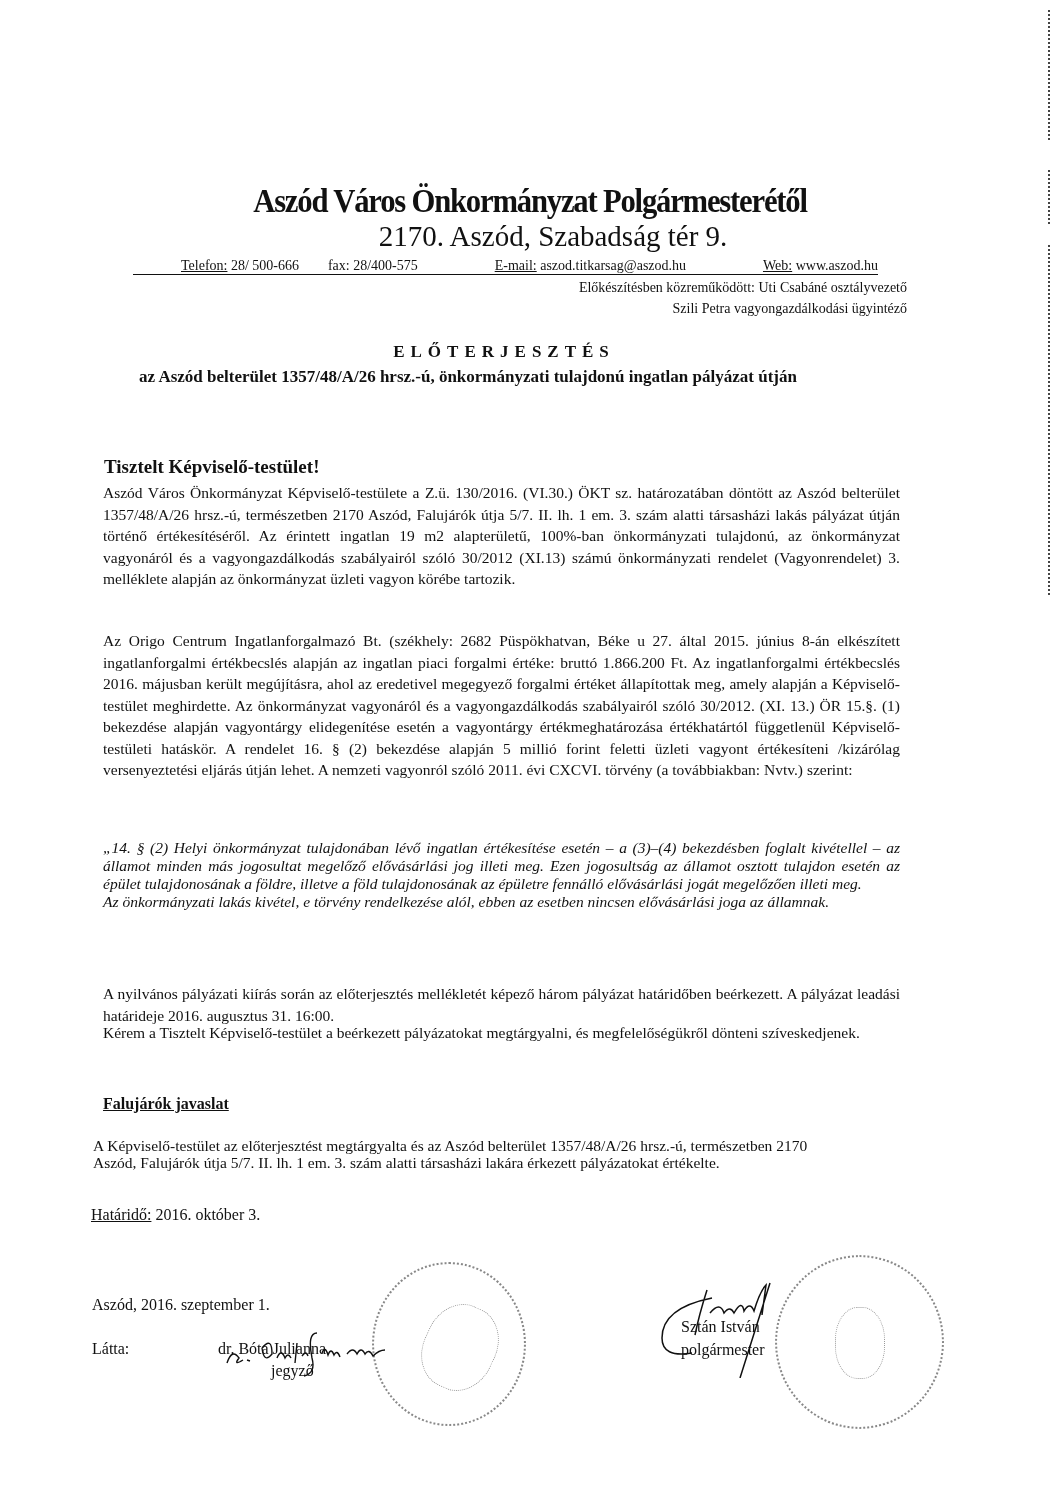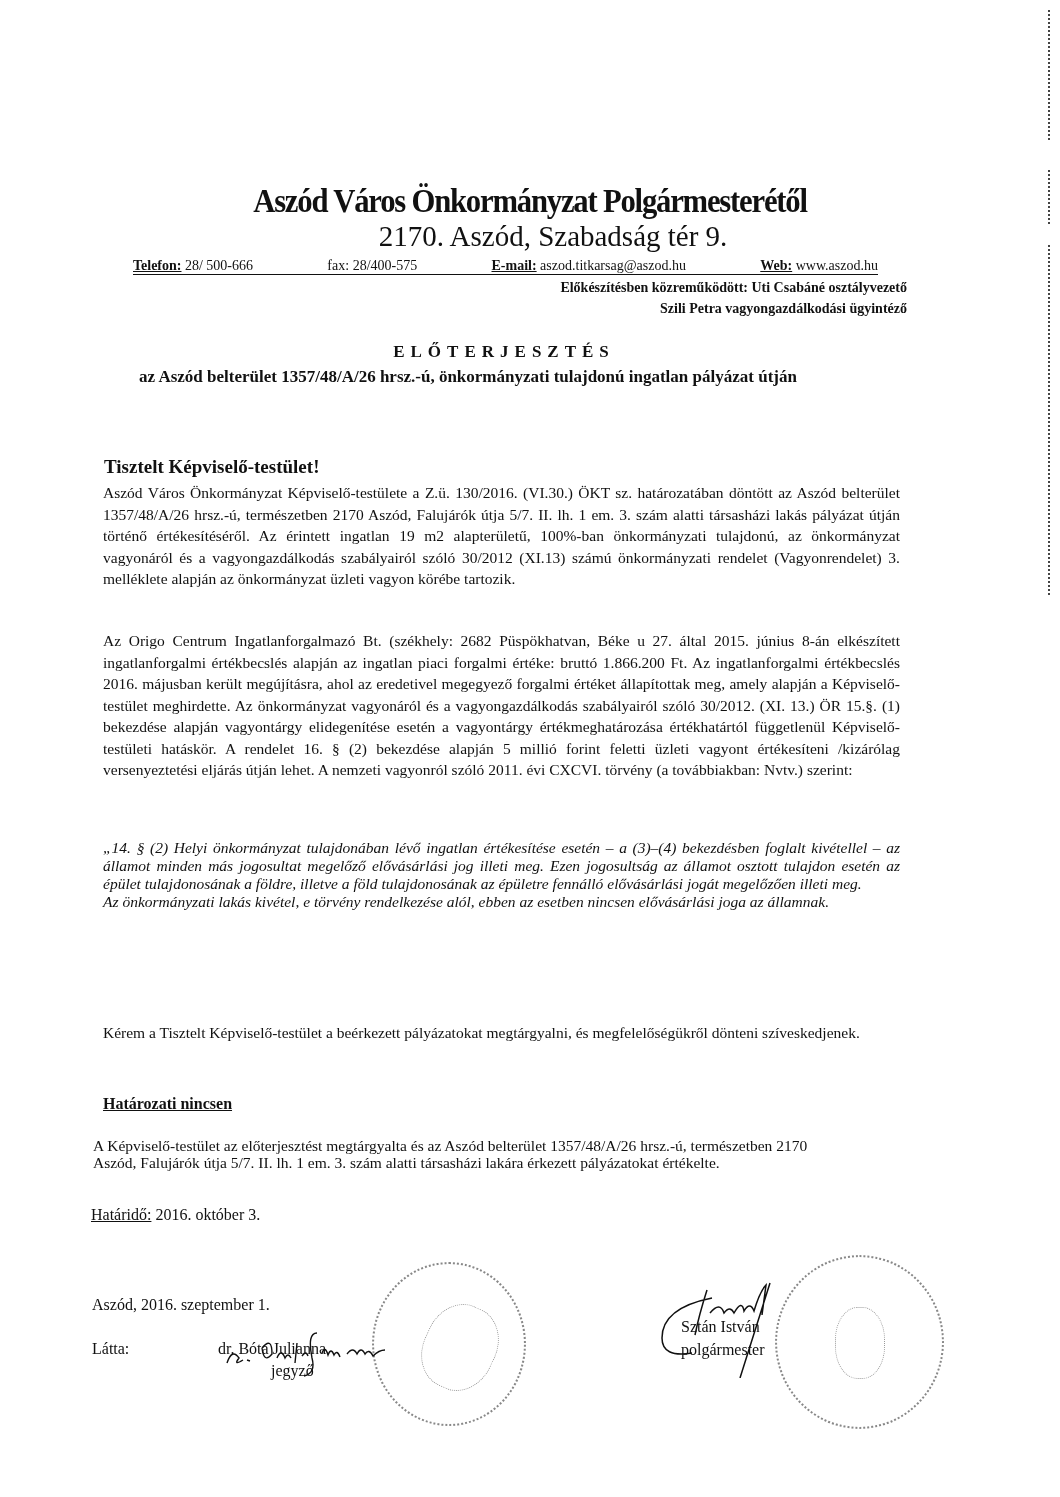--- a/index.html
+++ b/index.html
@@ -3,22 +3,22 @@
 <meta charset="utf-8">
 <style>
   html, body { margin: 0; padding: 0; background: #ffffff; }
   body { width: 1060px; height: 1497px; position: relative; overflow: hidden; color: #111; font-family: "Liberation Serif", "DejaVu Serif", serif; }
   .page { position: absolute; left: 0; top: 0; width: 1060px; height: 1497px; }
 
   .hdr-title { position: absolute; left: 0; width: 1060px; top: 183px; text-align: center; font-family: "Liberation Serif", serif; font-weight: bold; font-size: 33px; letter-spacing: -1.3px; transform: scaleX(0.93); }
   .hdr-address { position: absolute; left: 0; width: 1060px; top: 220px; text-align: center; padding-left: 46px; box-sizing: border-box; font-size: 29px; }
   .hdr-contact { position: absolute; left: 133px; top: 258px; width: 745px; font-size: 14px; display: flex; justify-content: space-between; border-bottom: 1.5px solid #111; line-height: 16px; }
   .hdr-contact span { white-space: nowrap; }
-  .hdr-contact .lbl { font-weight: bold; text-decoration: underline; }
-  .hdr-prep { position: absolute; right: 153px; font-size: 14px; font-weight: bold; text-align: right; white-space: nowrap; }
+  .hdr-contact .lbl { font-weight: normal; text-decoration: underline; margin-left: 48px; }
+  .hdr-prep { position: absolute; right: 153px; font-size: 14px; font-weight: normal; text-align: right; white-space: nowrap; }
   .prep1 { top: 280px; }
   .prep2 { top: 301px; }
 
   .doc-heading { position: absolute; left: 0; width: 968px; top: 342px; text-align: center; font-weight: bold; font-size: 17px; letter-spacing: 6px; padding-left: 40px; box-sizing: border-box; }
   .doc-subject { position: absolute; left: 0; width: 896px; top: 366px; text-align: center; font-weight: bold; font-size: 17px; line-height: 22px; padding-left: 40px; box-sizing: border-box; }
 
   .greeting { position: absolute; left: 104px; top: 456px; font-size: 19px; font-weight: bold; }
 
   .para { position: absolute; left: 103px; width: 797px; font-size: 15.5px; line-height: 21.5px; text-align: justify; }
   .p1 { top: 482px; }
@@ -85,23 +85,24 @@
   <div class="greeting">Tisztelt Képviselő-testület!</div>
 
   <div class="para p1">Aszód Város Önkormányzat Képviselő-testülete a Z.ü. 130/2016. (VI.30.) ÖKT sz. határozatában döntött az Aszód belterület 1357/48/A/26 hrsz.-ú, természetben 2170 Aszód, Falujárók útja 5/7. II. lh. 1 em. 3. szám alatti társasházi lakás pályázat útján történő értékesítéséről. Az érintett ingatlan 19 m2 alapterületű, 100%-ban önkormányzati tulajdonú, az önkormányzat vagyonáról és a vagyongazdálkodás szabályairól szóló 30/2012 (XI.13) számú önkormányzati rendelet (Vagyonrendelet) 3. melléklete alapján az önkormányzat üzleti vagyon körébe tartozik.</div>
   <div class="para p2">Az Origo Centrum Ingatlanforgalmazó Bt. (székhely: 2682 Püspökhatvan, Béke u 27. által 2015. június 8-án elkészített ingatlanforgalmi értékbecslés alapján az ingatlan piaci forgalmi értéke: bruttó 1.866.200 Ft. Az ingatlanforgalmi értékbecslés 2016. májusban került megújításra, ahol az eredetivel megegyező forgalmi értéket állapítottak meg, amely alapján a Képviselő-testület meghirdette. Az önkormányzat vagyonáról és a vagyongazdálkodás szabályairól szóló 30/2012. (XI. 13.) ÖR 15.§. (1) bekezdése alapján vagyontárgy elidegenítése esetén a vagyontárgy értékmeghatározása értékhatártól függetlenül Képviselő-testületi hatáskör. A rendelet 16. § (2) bekezdése alapján 5 millió forint feletti üzleti vagyont értékesíteni /kizárólag versenyeztetési eljárás útján lehet. A nemzeti vagyonról szóló 2011. évi CXCVI. törvény (a továbbiakban: Nvtv.) szerint:</div>
 
   <div class="quote">
     <div>„14. § (2) Helyi önkormányzat tulajdonában lévő ingatlan értékesítése esetén – a (3)–(4) bekezdésben foglalt kivétellel – az államot minden más jogosultat megelőző elővásárlási jog illeti meg. Ezen jogosultság az államot osztott tulajdon esetén az épület tulajdonosának a földre, illetve a föld tulajdonosának az épületre fennálló elővásárlási jogát megelőzően illeti meg.</div>
     <div>Az önkormányzati lakás kivétel, e törvény rendelkezése alól, ebben az esetben nincsen elővásárlási joga az államnak.</div>
   </div>
 
+  <div class="para p3">A nyilvános pályázati kiírás során az előterjesztés mellékletét képező három pályázat határidőben beérkezett. A pályázat leadási határideje 2016. augusztus 31. 16:00.</div>
   <div class="para p4">Kérem a Tisztelt Képviselő-testület a beérkezett pályázatokat megtárgyalni, és megfelelőségükről dönteni szíveskedjenek.</div>
 
-  <div class="resolution-heading">Határozati nincsen</div>
+  <div class="resolution-heading">Falujárók javaslat</div>
   <div class="resolution-text">A Képviselő-testület az előterjesztést megtárgyalta és az Aszód belterület 1357/48/A/26 hrsz.-ú, természetben 2170 Aszód, Falujárók útja 5/7. II. lh. 1 em. 3. szám alatti társasházi lakára érkezett pályázatokat értékelte.</div>
 
   <div class="deadline"><span class="u">Határidő:</span> <span>2016. október 3.</span></div>
 
   <div class="place-date">Aszód, 2016. szeptember 1.</div>
   <div class="seen-label">Látta:</div>
 
   <div class="stamp stamp-left">
       <div class="stamp-inner"></div>
     </div>

